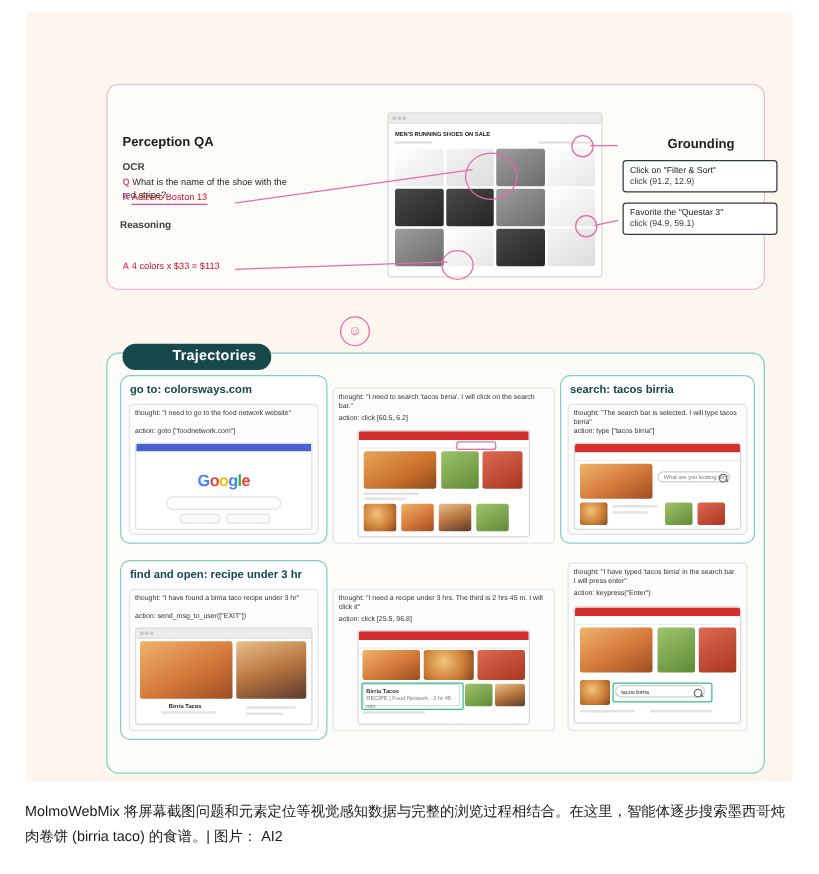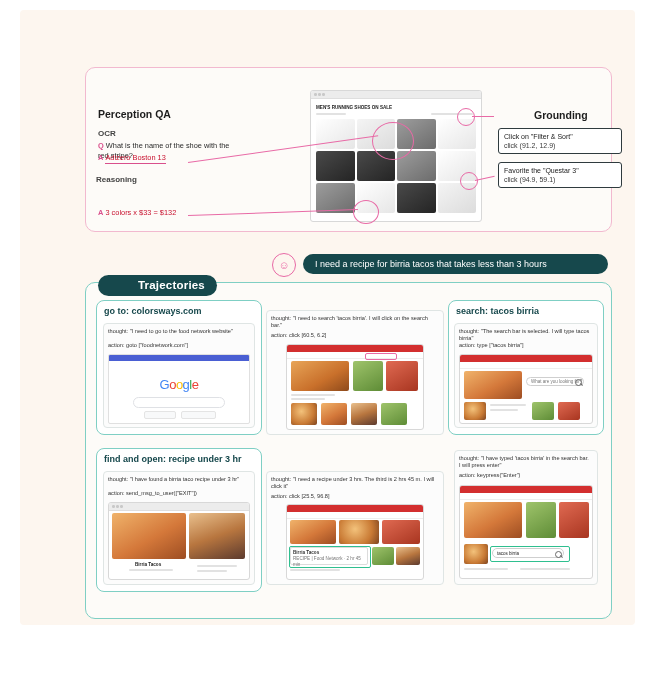--- a/index.html
+++ b/index.html
@@ -213,21 +213,21 @@
     border: 1px solid #e0e0e0;
     border-radius: 2px;
     overflow: hidden;
   }
   .g-logo {
     position: absolute;
     left: 50%;
     transform: translateX(-50%);
     font-size: 13px;
     letter-spacing: -0.5px;
-    font-weight: normal;
+    font-weight: bold;
   }
   .g-blue  { color: #4285f4; }
   .g-red   { color: #ea4335; }
   .g-yellow{ color: #fbbc05; }
   .g-green { color: #34a853; }
   .g-search-bar {
     position: absolute;
     left: 50%;
     transform: translateX(-50%);
     border: 1px solid #dfe1e5;
@@ -349,21 +349,21 @@
     </div>
     <div class="qa-line" style="left:78px; top:143px;">
       <span class="a">A</span>
       <span class="answer-strike hl-red">Adizero Boston 13</span>
     </div>
 
     <div class="sub-label" style="left:76px; top:165px;">Reasoning</div>
 
     <div class="qa-line" style="left:78px; top:198px;">
       <span class="a">A</span>
-      <span class="hl-red">3 colors x $33 = $132</span>
+      <span class="hl-red">4 colors x $33 = $113</span>
     </div>
 
     <div class="browser" style="left:290px; top:80px; width:170px; height:130px;">
       <div class="bar">
           <i></i>
           <i></i>
           <i></i>
         </div>
       <div style="position:absolute; left:5px; top:14px; font-size:4.6px; font-weight:bold; color:#222;">MEN'S RUNNING SHOES ON SALE</div>
       <div class="txt-line" style="left:5px; top:22px; width:30px;"></div>
@@ -401,23 +401,20 @@
       <div>Click on "Filter &amp; Sort"</div>
       <div style="color:#3a3a3a;">click (91.2, 12.9)</div>
     </div>
 
     <div class="ground-card" style="left:478px; top:152px;">
       <div>Favorite the "Questar 3"</div>
       <div style="color:#3a3a3a;">click (94.9, 59.1)</div>
     </div>
 
     <div id="avatar-circle">☺</div>
-    <div id="query-strip">
-      <span>I need a recipe for birria tacos that takes less than 3 hours</span>
-    </div>
 
     <div class="panel teal" id="traj-panel"></div>
     <div class="badge" id="traj-badge">Trajectories</div>
 
     <div class="sub-panel" style="left:76px; top:290px; width:164px; height:133px;"></div>
     <div class="sub-head" style="left:84px; top:296px;">go to: colorsways.com</div>
 
     <div class="step-card" style="left:83px; top:313px; width:150px; height:103px;"></div>
     <div class="thought" style="left:88px; top:318px; width:140px;">thought: "I need to go to the food network website"</div>
     <div class="thought" style="left:88px; top:332px; width:140px;">action: goto ["foodnetwork.com"]</div>
@@ -523,14 +520,15 @@
       <div class="photo bowl" style="left:4px; top:58px; width:24px; height:20px;"></div>
       <div class="search-field" style="left:32px; top:62px; width:72px; height:10px; color:#222;">tacos birria</div>
       <div class="mag" style="left:95px; top:65px;"></div>
       <div class="hl-green-box" style="left:30px; top:60px; width:78px; height:14px;"></div>
       <div class="txt-line" style="left:4px; top:82px; width:44px;"></div>
       <div class="txt-line" style="left:60px; top:82px; width:50px;"></div>
     </div>
 
   </div>
 
+  <div class="caption">MolmoWebMix 将屏幕截图问题和元素定位等视觉感知数据与完整的浏览过程相结合。在这里，智能体逐步搜索墨西哥炖肉卷饼 (birria taco) 的食谱。| 图片： AI2</div>
 
 </div>
 
 </body></html>

